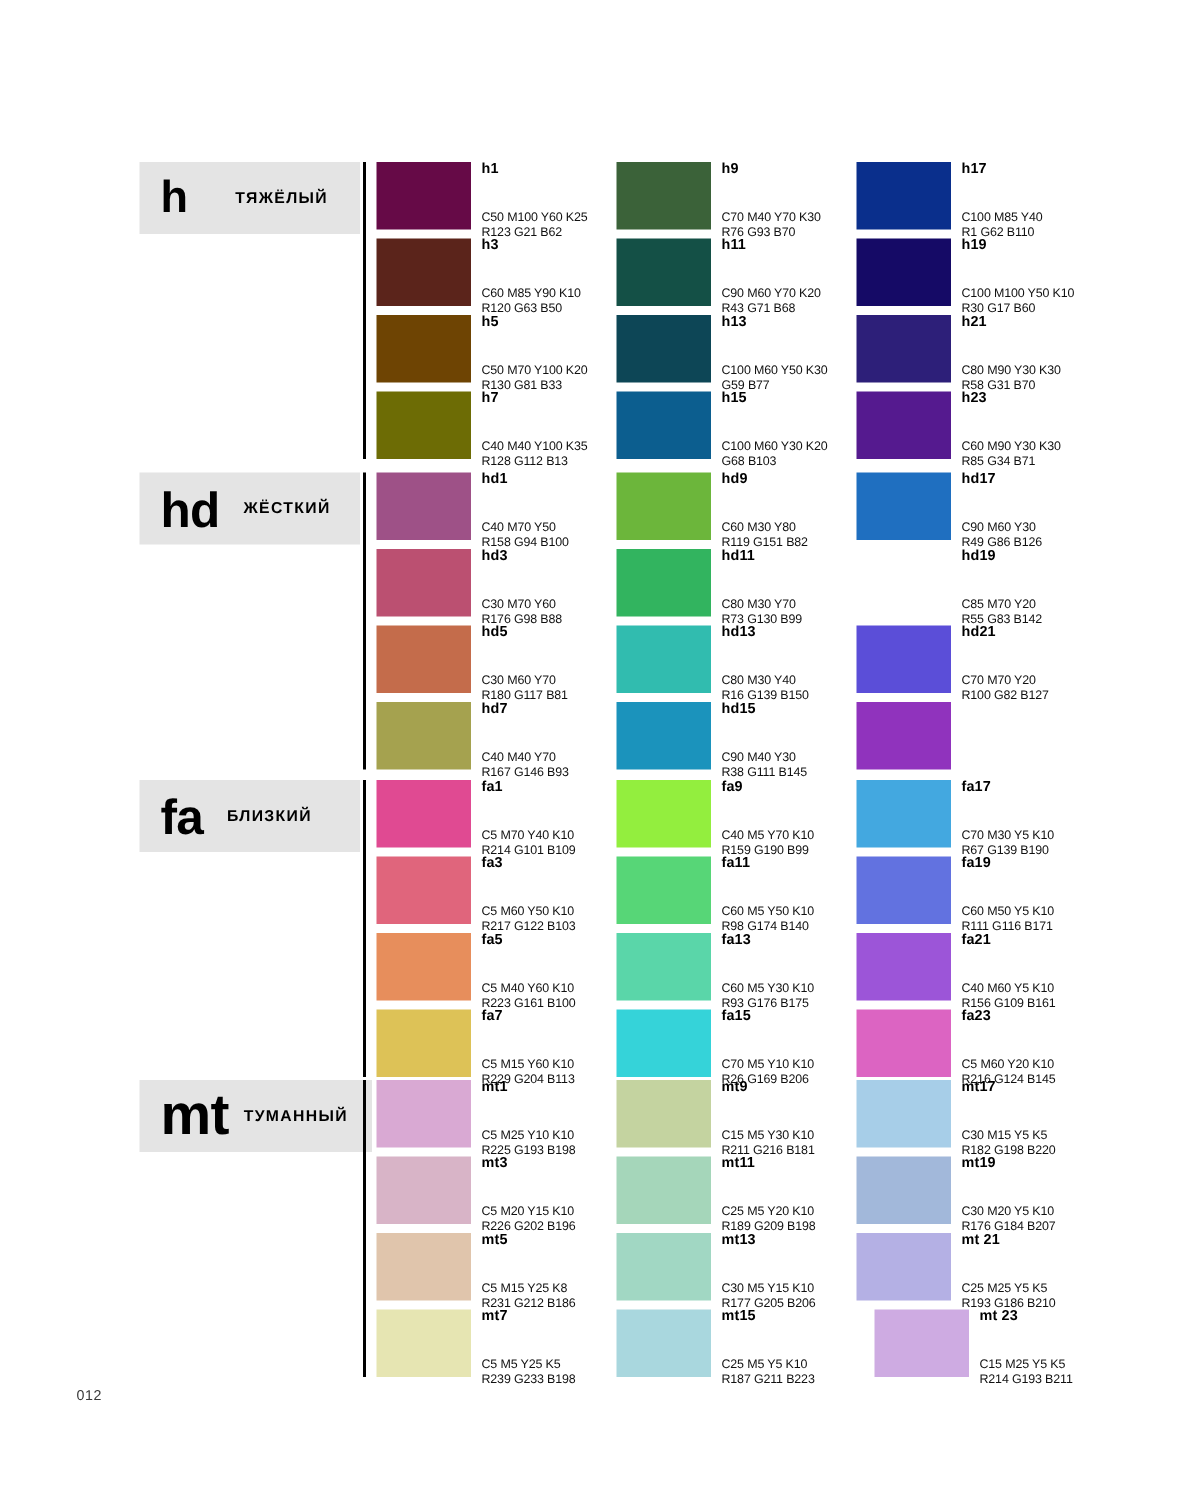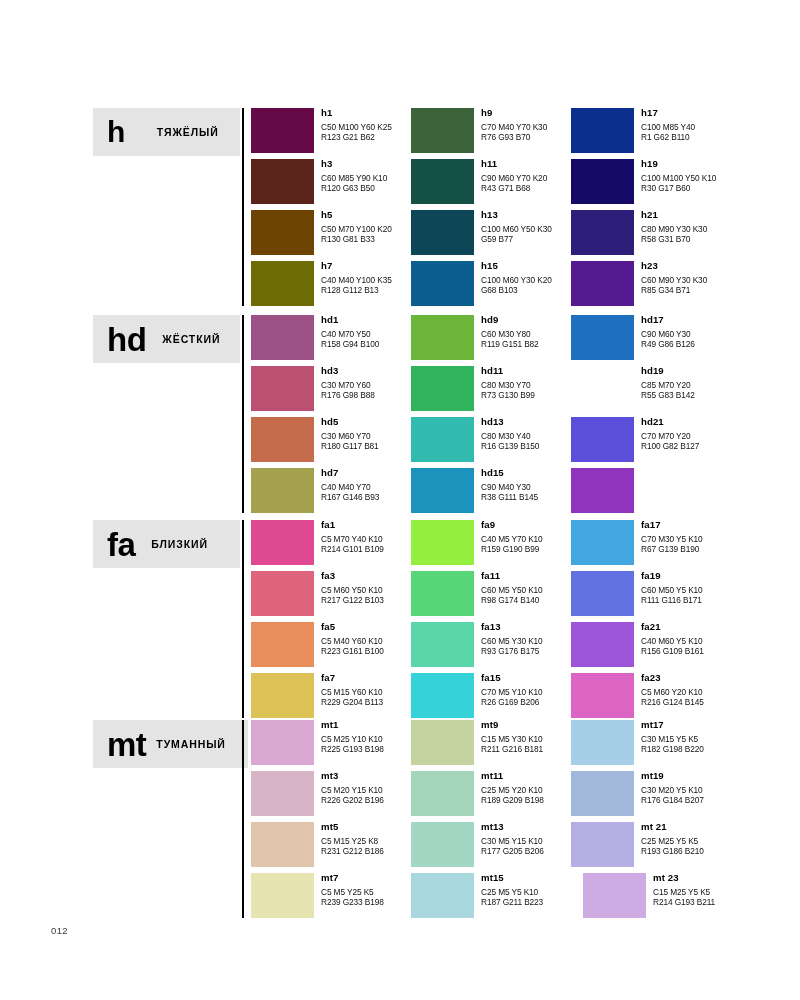--- a/index.html
+++ b/index.html
@@ -93,21 +93,21 @@
     line-height: 12px;
     letter-spacing: 0.1px;
   }
   .entry-cmyk, .entry-rgb {
     font-size: 8.3px;
     color: #111111;
     line-height: 10.2px;
     letter-spacing: -0.1px;
     white-space: nowrap;
   }
-  .entry-cmyk { margin-top: 3px; }
+  .entry-cmyk { margin-top: 20px; }
 
   .page-number {
     position: absolute;
     left: 51px;
     top: 925px;
     font-size: 9.5px;
     color: #3a3a3a;
     letter-spacing: 0.4px;
   }
 </style>
@@ -432,21 +432,21 @@
           <div class="entry-text">
             <div class="entry-name">fa23</div>
             <div class="entry-cmyk">C5 M60 Y20 K10</div>
             <div class="entry-rgb">R216 G124 B145</div>
           </div>
         </div>
       </div>
     </div>
     <div class="section" style="top: 720px;">
       <div class="sec-header" style="width: 155px; background: rgb(228, 228, 228);">
-        <span class="sec-code" style="font-size: 33px;">mt</span>
+        <span class="sec-code" style="font-size: 38px;">mt</span>
         <span class="sec-label" style="margin-left: 10px;">ТУМАННЫЙ</span>
       </div>
       <div class="divider" style="height: 198px; background: rgb(0, 0, 0);"></div>
       <div class="col" style="left: 251px;">
         <div class="entry" style="top: 0px; position: absolute; left: 0px; width: 230px;">
           <div class="swatch" style="background: rgb(217, 169, 211);"></div>
           <div class="entry-text">
             <div class="entry-name">mt1</div>
             <div class="entry-cmyk">C5 M25 Y10 K10</div>
             <div class="entry-rgb">R225 G193 B198</div>

